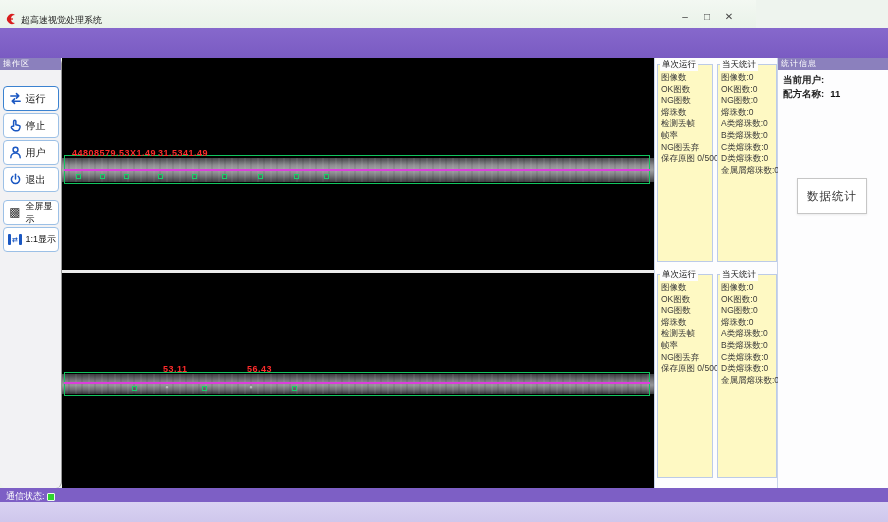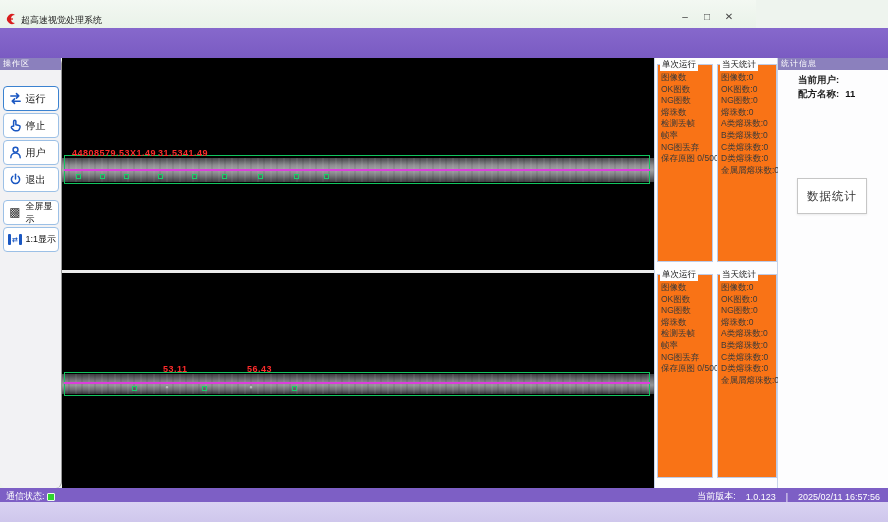--- a/index.html
+++ b/index.html
@@ -45,28 +45,28 @@
   .strip-band { position:absolute; left:0; background:linear-gradient(180deg,#46464a,#8d8d91 30%,#a2a2a5 50%,#7b7b7f 72%,#3e3e42); }
   .strip-band .tex { position:absolute; inset:0; background:repeating-linear-gradient(90deg,rgba(255,255,255,.06) 0 2px,rgba(0,0,0,0) 2px 6px,rgba(0,0,0,.08) 6px 8px,rgba(0,0,0,0) 8px 13px); }
   .roi-box { position:absolute; border:1px solid #12c55f; }
   .mag-line { position:absolute; height:2px; background:#dc3ddc; }
   .anno { position:absolute; font-size:9px; font-weight:bold; color:#ff2b2b; white-space:nowrap; letter-spacing:0.5px; }
   .mark { position:absolute; width:5px; height:5px; border:1px solid #19d06a; background:rgba(0,0,0,.15); }
   .dot { position:absolute; width:4px; height:4px; border-radius:50%; background:#cfcfd2; border:1px solid #8a8a8e; }
 
   
   .stats { position:absolute; left:654px; top:58px; width:124px; height:430px; background:#fdfdfe; border-left:1px solid #c9d4ea; border-right:1px solid #c9d4ea; }
-  .gbox { position:absolute; border:1px solid #bccbe8; background:#f97316; }
+  .gbox { position:absolute; border:1px solid #bccbe8; background:#fef9c3; }
   .gbox .gtitle { position:absolute; top:-6px; left:2px; background:#fdfdfe; padding:0 2px; font-size:8.5px; color:#222; white-space:nowrap; }
   .gbox ul { list-style:none; padding:7px 0 0 3px; }
   .gbox li { font-size:8.5px; color:#3a3a3a; height:11.6px; line-height:11.6px; white-space:nowrap; }
 
   
   .info { position:absolute; left:778px; top:58px; width:110px; height:430px; background:#fdfdfe; }
-  .info .row { position:absolute; left:20px; font-size:9.5px; color:#222; font-weight:bold; white-space:nowrap; }
+  .info .row { position:absolute; left:5px; font-size:9.5px; color:#222; font-weight:bold; white-space:nowrap; }
   .info .row .v { font-weight:bold; color:#111; margin-left:6px; }
   .btn-prepare { position:absolute; left:19px; top:57px; width:70px; height:38px; background:linear-gradient(180deg,#fbb233,#f09c12); border:1px solid #cf8a00; color:#6b3200; font-size:13px; font-weight:bold; letter-spacing:3px; cursor:pointer; font-family:inherit; }
   .btn-data { position:absolute; left:19px; top:120px; width:70px; height:36px; background:#ffffff; border:1px solid #c6c6c6; color:#333; font-size:11.5px; letter-spacing:1px; cursor:pointer; font-family:inherit; box-shadow:0 1px 2px rgba(0,0,0,.08); }
 
   
   .statusbar { position:absolute; left:0; top:488px; width:888px; height:14px; background:#7d5fc5; color:#fff; font-size:9px; }
   .statusbar .left { position:absolute; left:6px; top:2px; display:flex; align-items:center; gap:2px; }
   .comm-light { width:8px; height:8px; background:#2ed32e; border:1px solid #e8ffe8; border-radius:1px; }
   .statusbar .right { position:absolute; right:8px; top:2px; display:flex; gap:10px; align-items:center; white-space:nowrap; }
 
@@ -270,23 +270,17 @@
     <div class="row" style="top:16px;"><span>当前用户:</span></div>
     <div class="row" style="top:30px;"><span>配方名称:</span><span class="v">11</span></div>
     <button class="btn-data">数据统计</button>
   </div>
 
   <div class="statusbar">
     <div class="left">
       <span>通信状态:</span>
       <span class="comm-light"></span>
     </div>
-    <div class="right">
-      <span>当前版本:</span>
-      <span>1.0.123</span>
-      <span>|</span>
-      <span>2025/02/11  16:57:56</span>
-    </div>
   </div>
 
   <div class="taskbar"></div>
 
 </div>
 
 </body></html>

